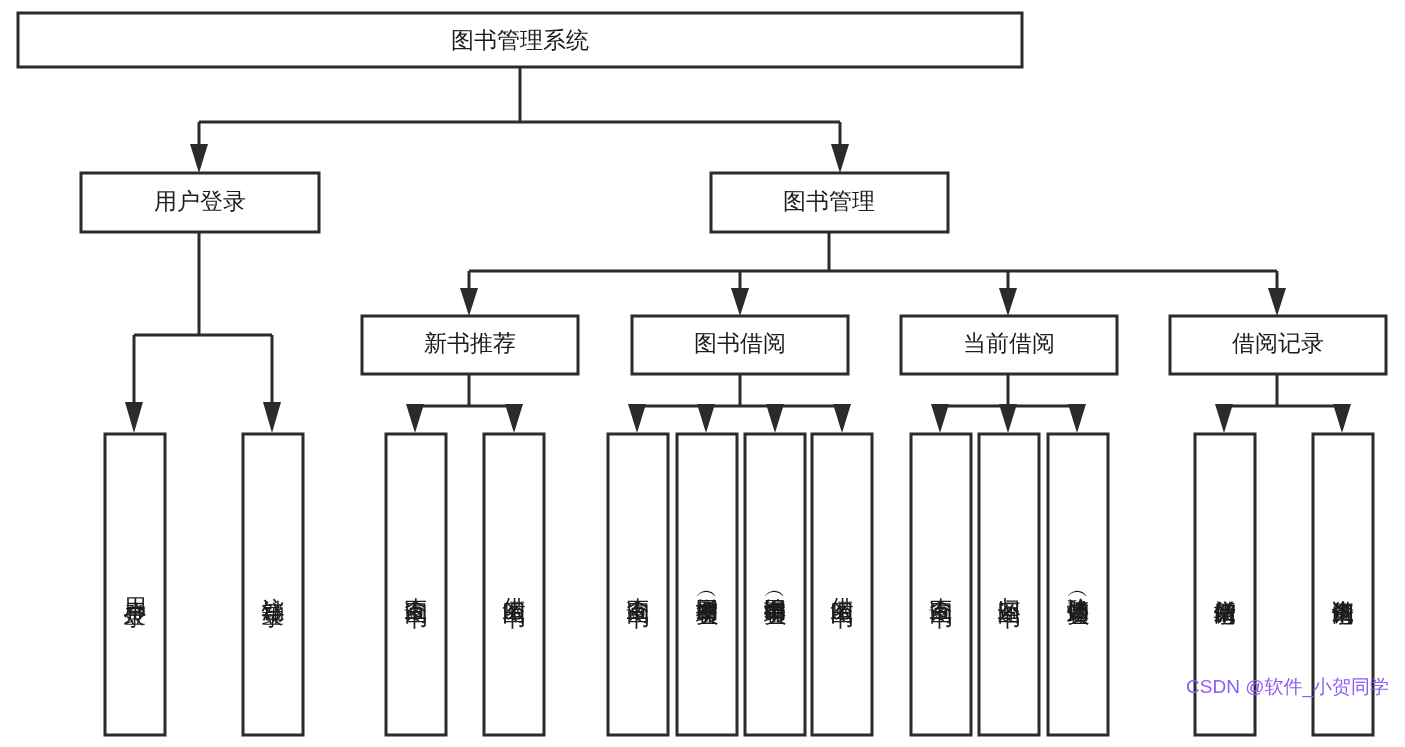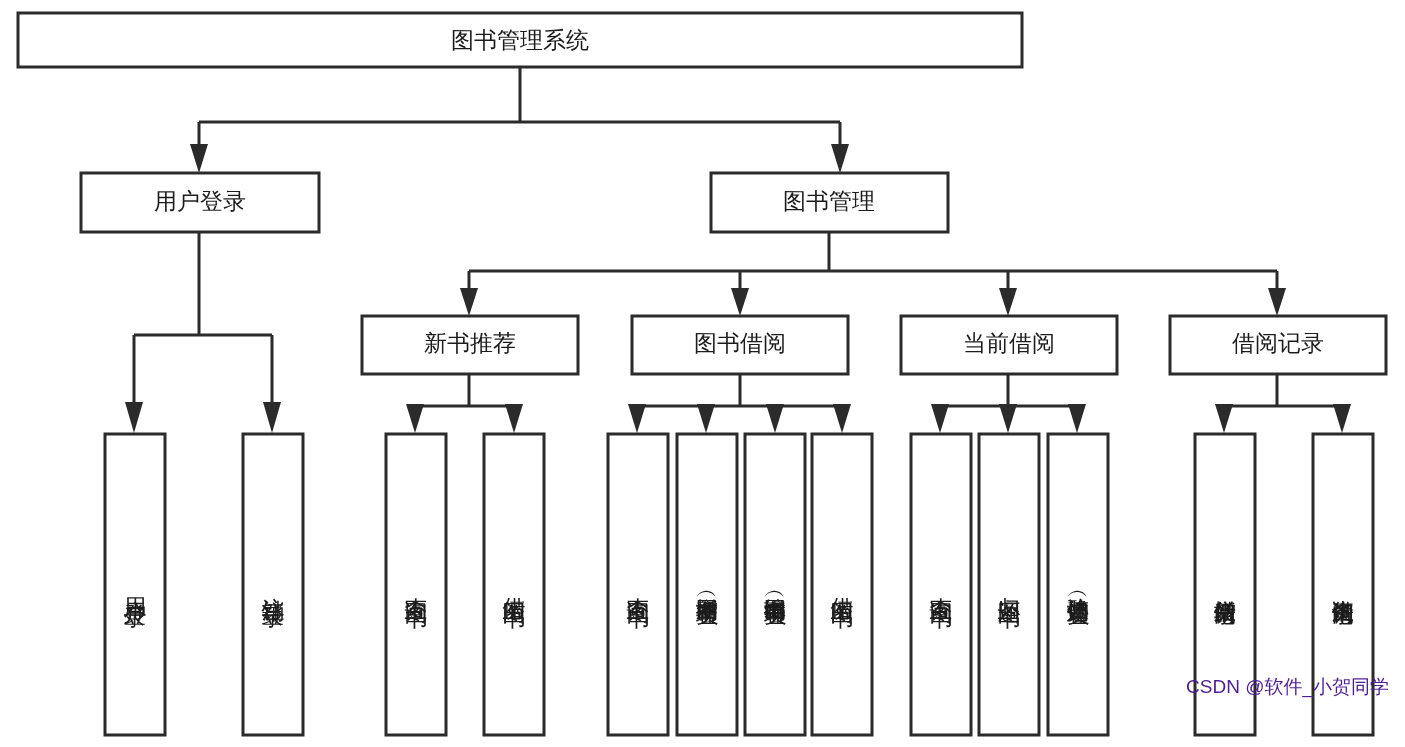--- a/index.html
+++ b/index.html
@@ -77,21 +77,21 @@
   .vlabel.tight {
     letter-spacing: 1px;
     font-size: 22px;
   }
   .watermark {
     position: absolute;
     right: 16px;
     bottom: 8px;
     font-family: "Liberation Sans", "DejaVu Sans", sans-serif;
     font-size: 19px;
-    color: #4c1d95;
+    color: #8b5cf6;
     white-space: nowrap;
     user-select: none;
   }
 </style>
 </head>
 <body>
 
 <div id="diagram-root">
 
   <svg class="flow" viewBox="0 0 1405 747" xmlns="http://www.w3.org/2000/svg">

